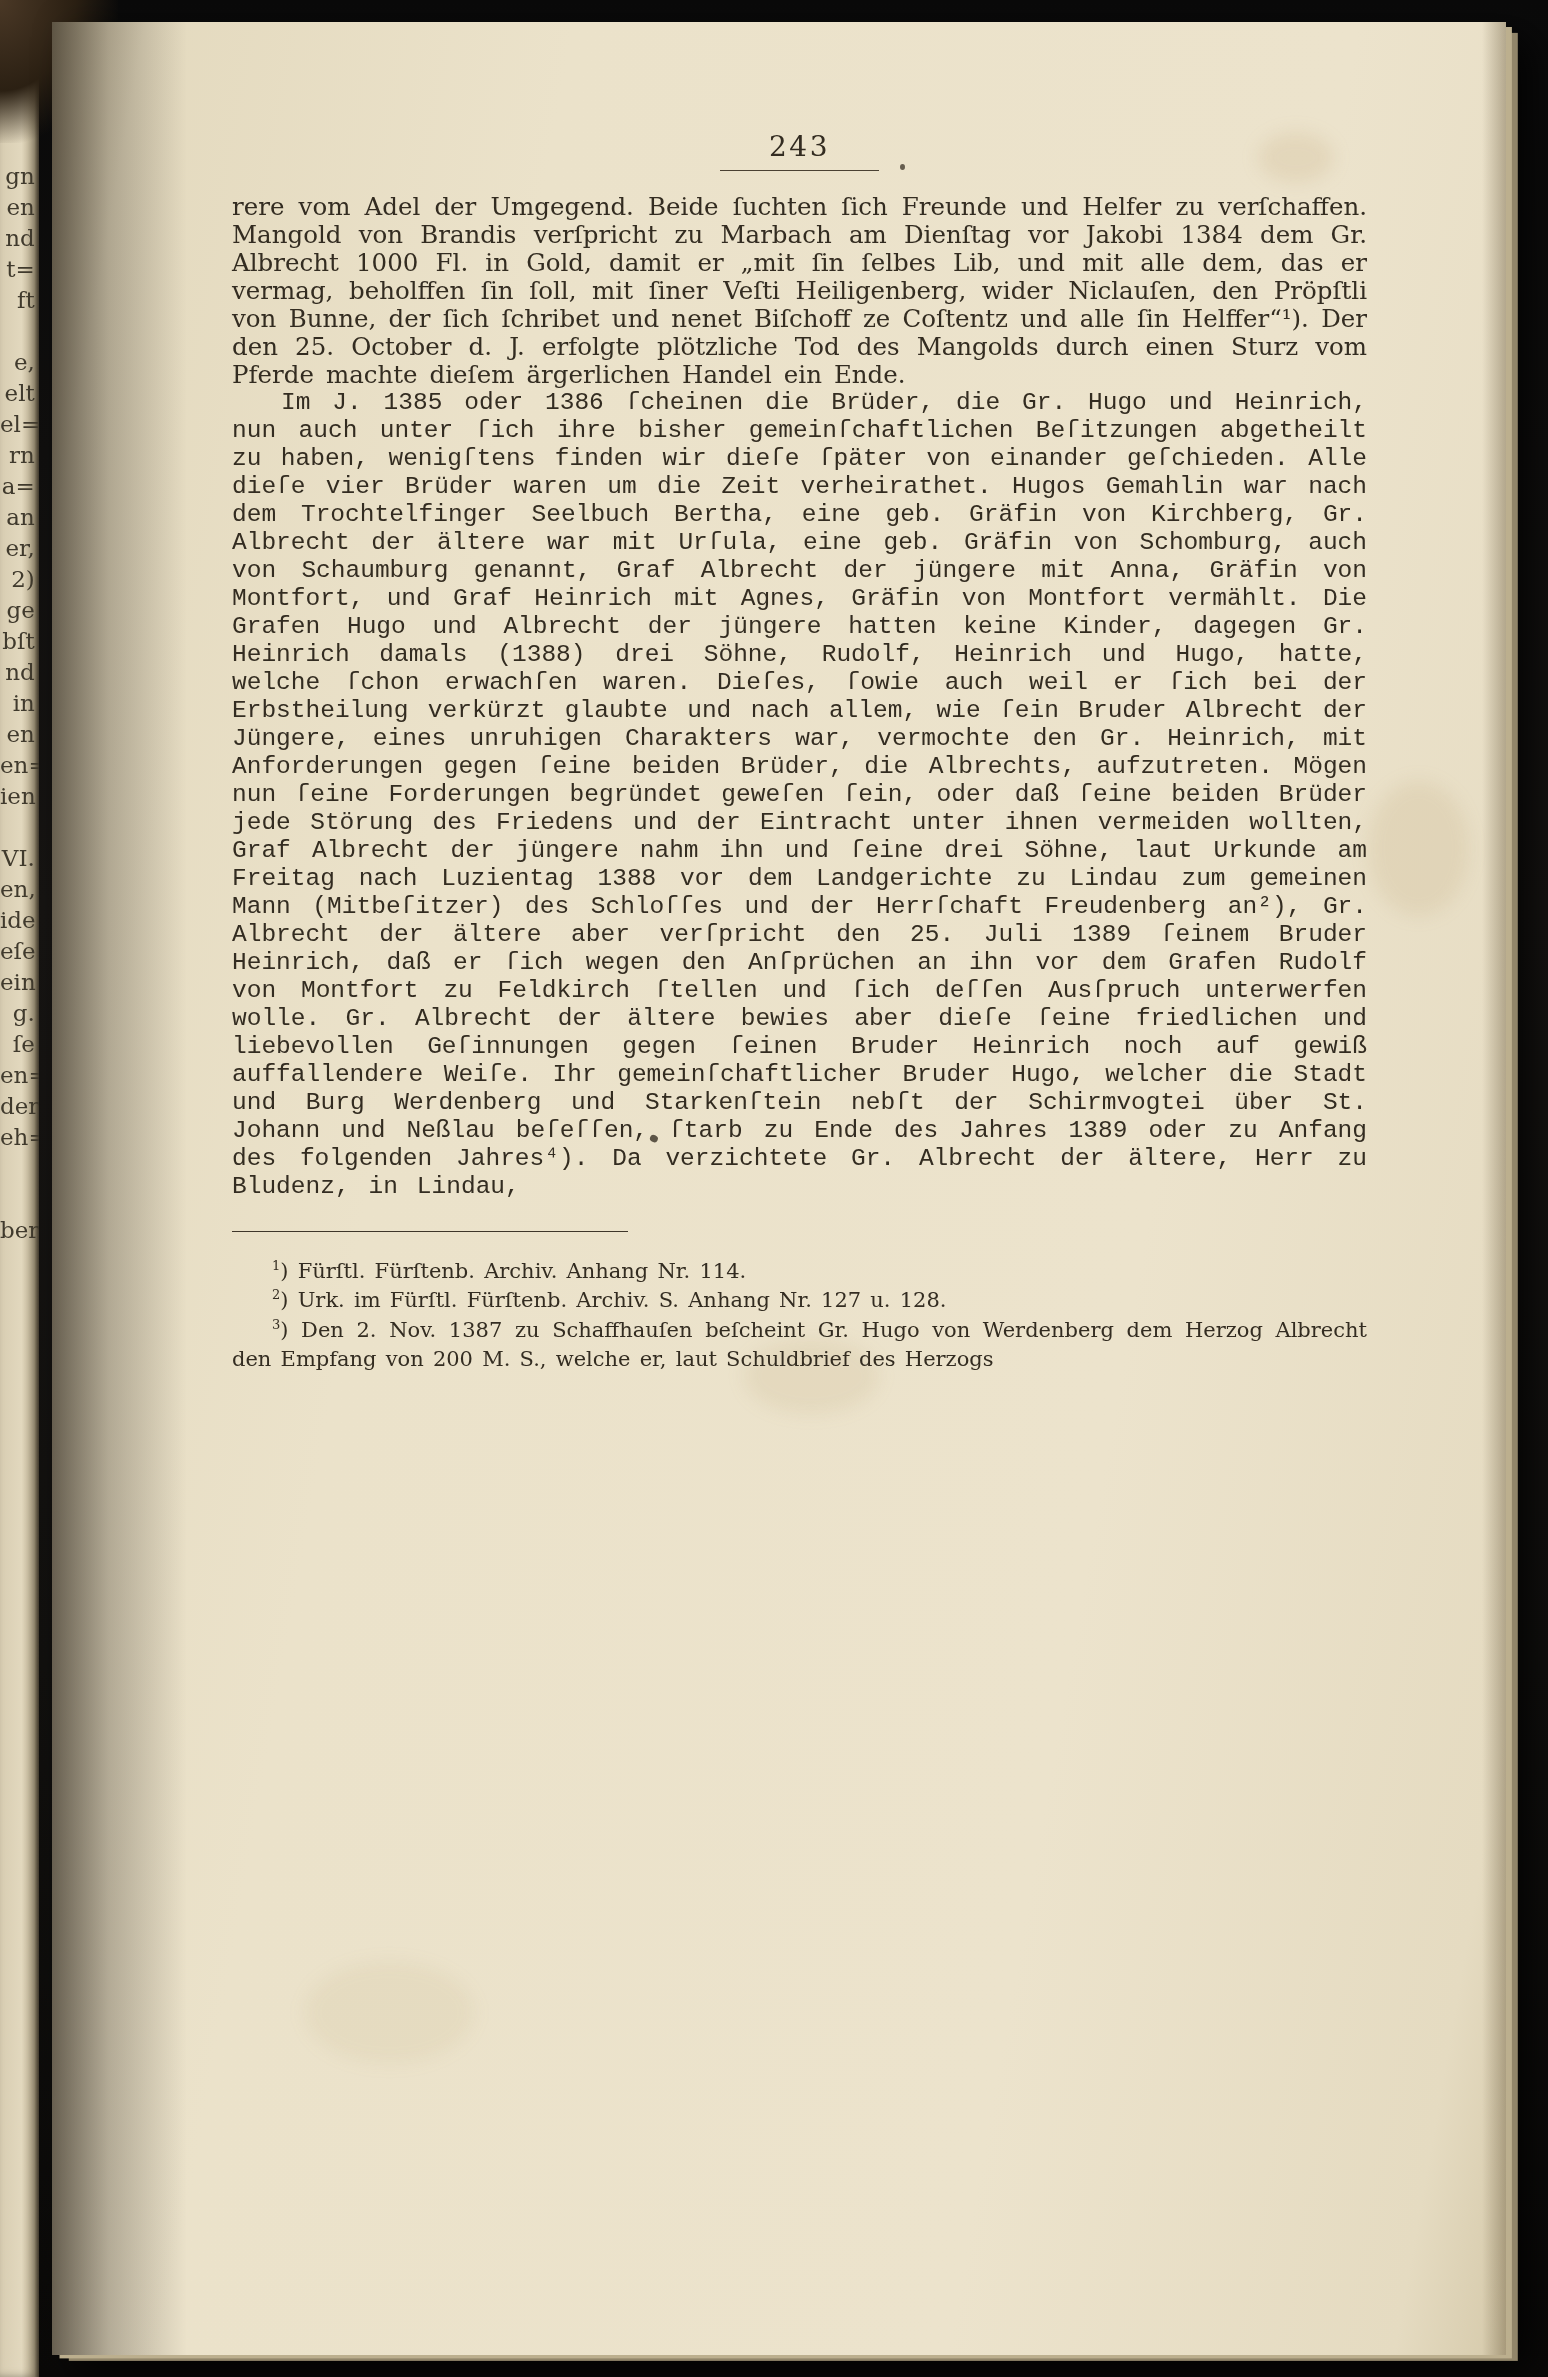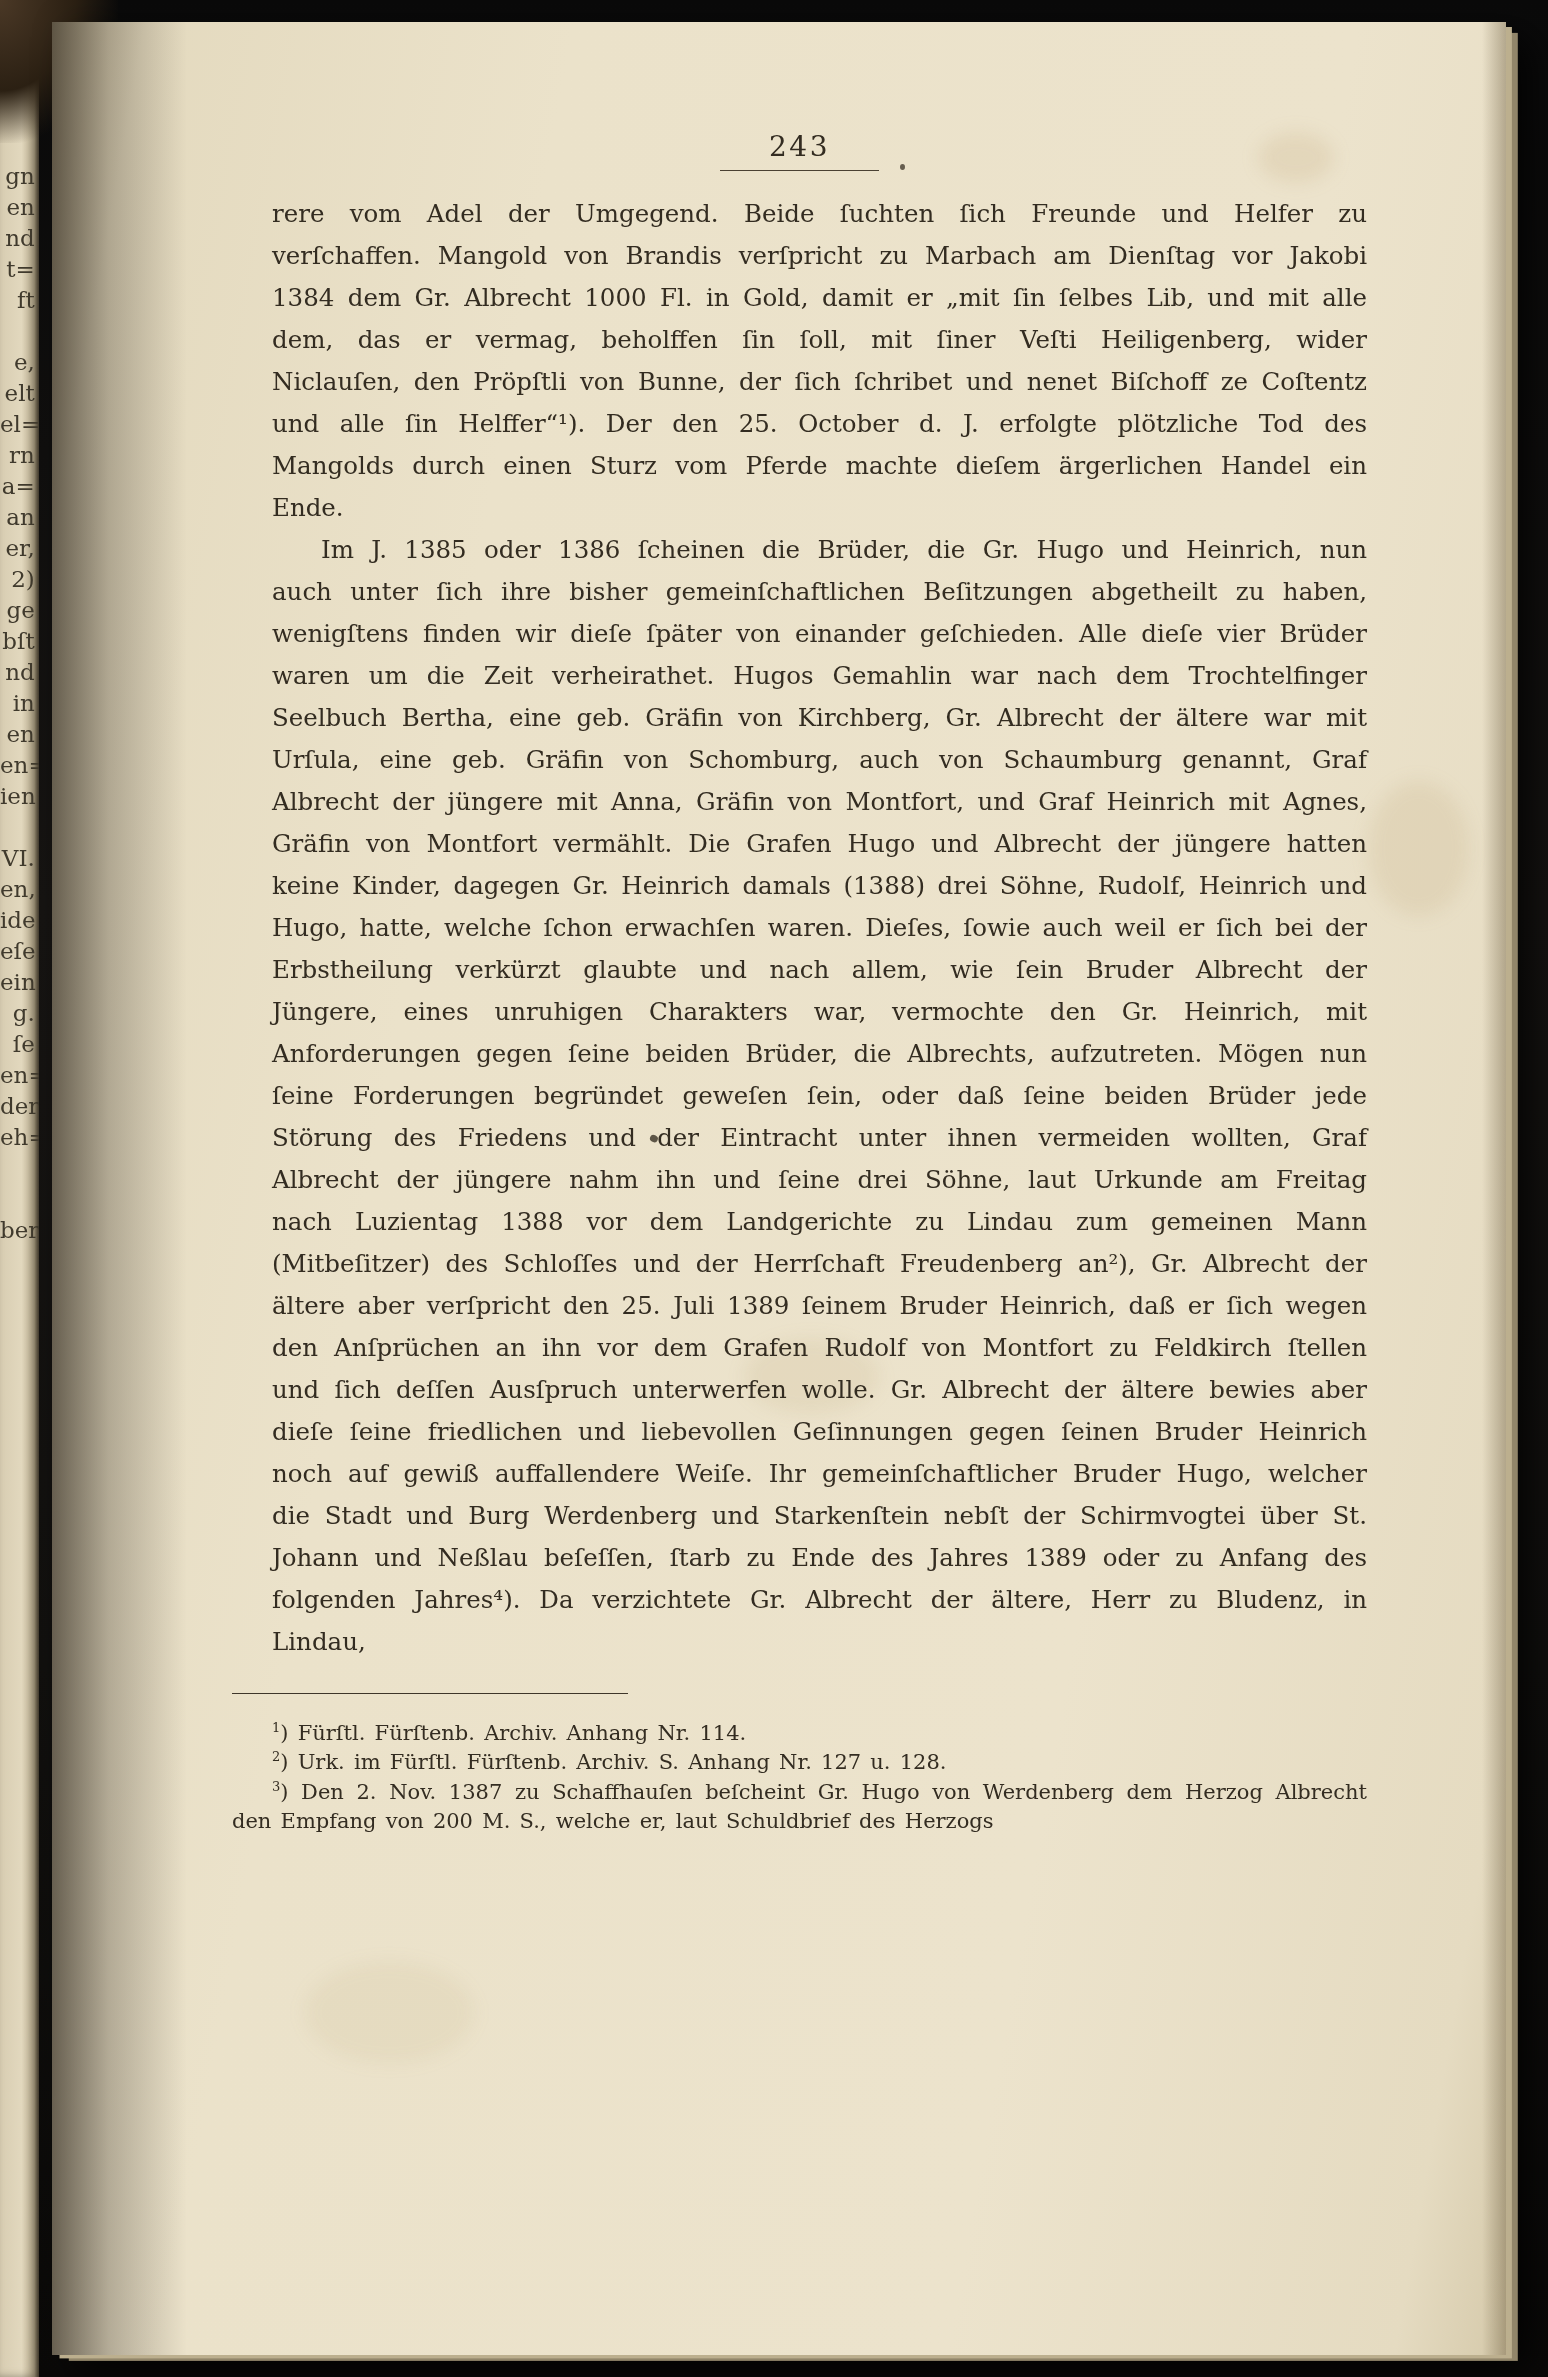--- a/index.html
+++ b/index.html
@@ -52,25 +52,25 @@
   .content {
     position:absolute; left:180px; top:108px; width:1135px;
     color:#332c21;
   }
   .page-number-row { text-align:center; margin-bottom:22px; }
   .page-number {
     display:inline-block; font-size:28px; letter-spacing:2.5px;
     padding:0 49px 6.7px; border-bottom:1.7px solid #4a4133;
   }
   .body-text {
-    font-size:24.5px; line-height:42px;
-    text-align:justify; word-spacing:4.2px;margin-left:40px;
+    font-size:24.5px; line-height:28px;
+    text-align:justify; word-spacing:4.2px;
   }
   .para { margin:0; }
-  .para.indent { text-indent:49px; }
+  .para.indent { text-indent:49px;font-family:Liberation Mono, monospace; }
   .footnote-rule {
     width:396px; border-top:1.7px solid #3e362a;
     margin:30px 0 25px 0;
   }
   .footnotes {
     font-size:21px; line-height:29.5px;
     text-align:justify; word-spacing:2.5px;
   }
   .footnote { text-indent:40px; margin:0; }
   sup { font-size:.62em; line-height:0; }

